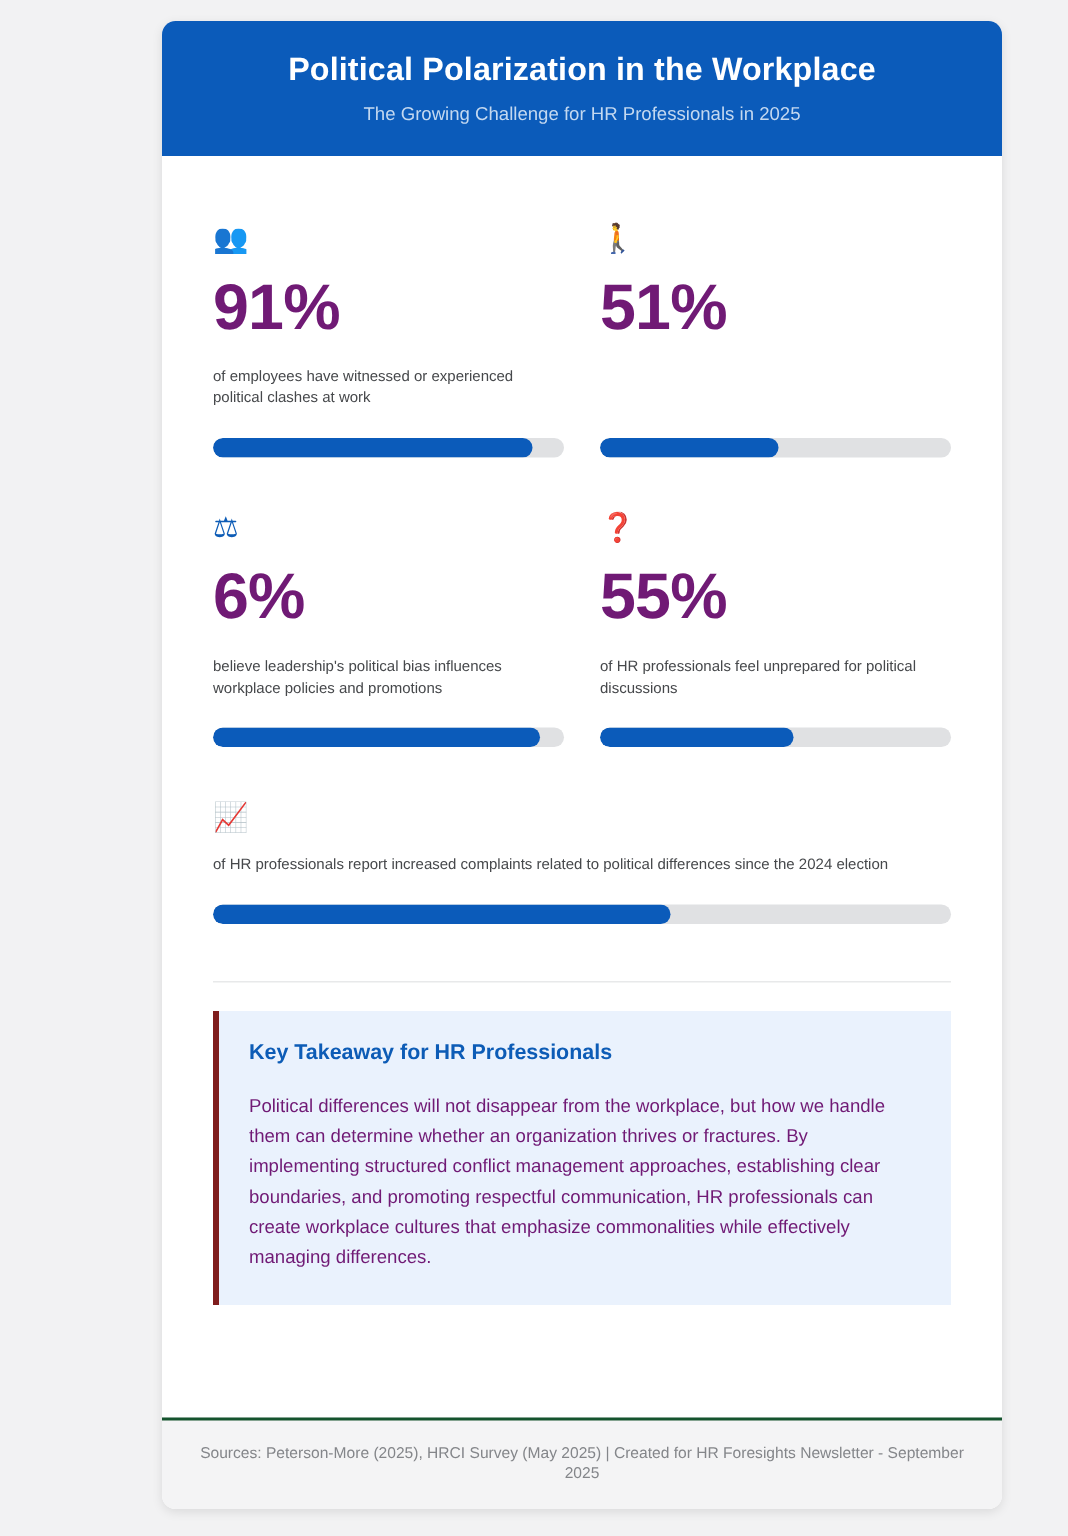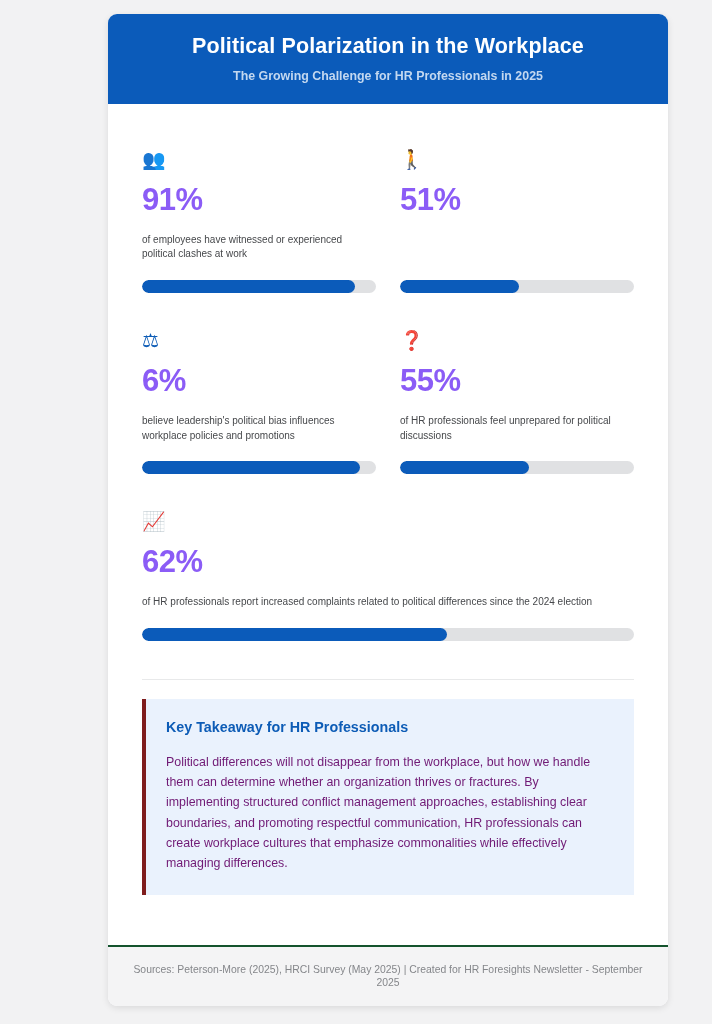--- a/index.html
+++ b/index.html
@@ -46,21 +46,21 @@
     color: #ffffff;
     font-size: 21.5px;
     font-weight: bold;
     letter-spacing: 0.1px;
     line-height: 1.2;
     margin: 0 0 9px 0;
   }
   .header-subtitle {
     color: #c3d8f0;
     font-size: 12.4px;
-    font-weight: bold;
+    font-weight: normal;
     line-height: 1.2;
     margin: 0;
   }
 
   
   .body {
     flex: 1 1 auto;
     padding: 30px 34px 0 34px;
     box-sizing: border-box;
   }
@@ -84,22 +84,22 @@
   .stat-icon {
     font-size: 19px;
     line-height: 1;
     color: #0d5cb6;
     height: 24px;
     margin-bottom: 10px;
     display: block;
   }
 
   .stat-value {
-    color: #8b5cf6;
-    font-size: 31px;
+    color: #701a75;
+    font-size: 43px;
     font-weight: bold;
     line-height: 1;
     letter-spacing: -0.5px;
     margin: 0 0 18px 0;
   }
 
   .stat-desc {
     color: #46484b;
     font-size: 10px;
     line-height: 1.47;
@@ -218,21 +218,20 @@
           <div class="stat-value">55%</div>
           <div class="stat-desc">of HR professionals feel unprepared for political discussions</div>
           <div class="stat-spacer"></div>
           <div class="bar-track">
             <div class="bar-fill" style="width: 55%;"></div>
           </div>
         </div>
 
         <div class="stat full">
           <span class="stat-icon">📈</span>
-          <div class="stat-value">62%</div>
           <div class="stat-desc">of HR professionals report increased complaints related to political differences since the 2024 election</div>
           <div class="stat-spacer"></div>
           <div class="bar-track">
             <div class="bar-fill" style="width: 62%;"></div>
           </div>
         </div>
 
       </div>
 
       <div class="divider"></div>

